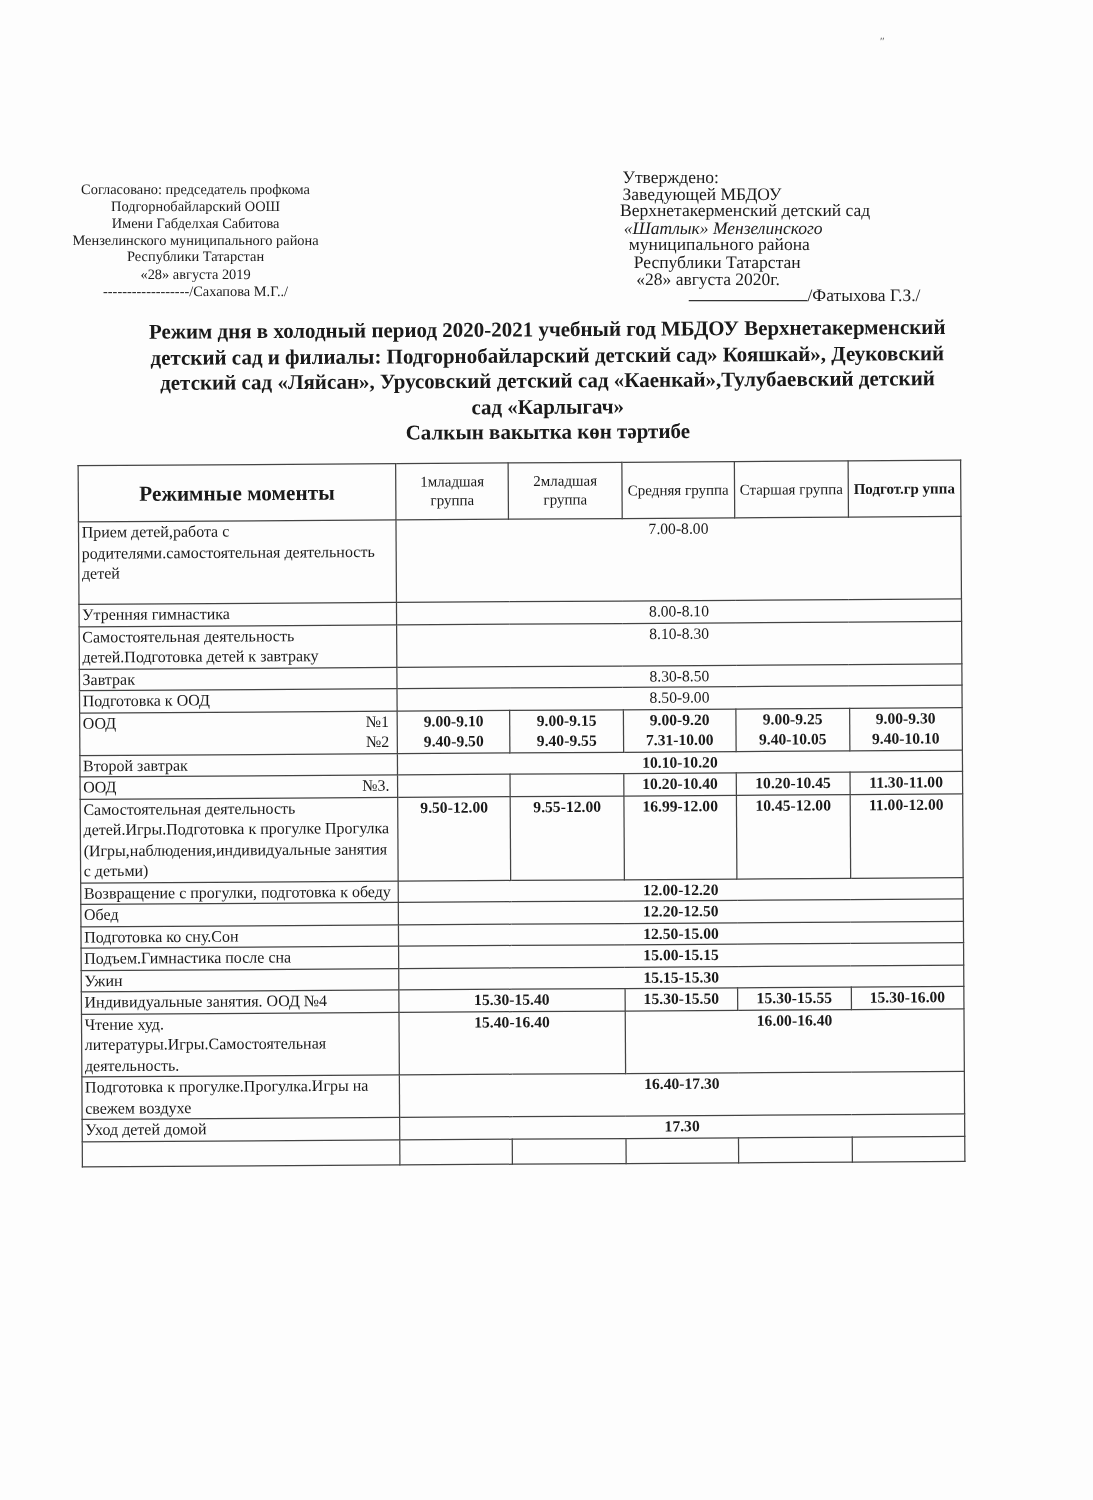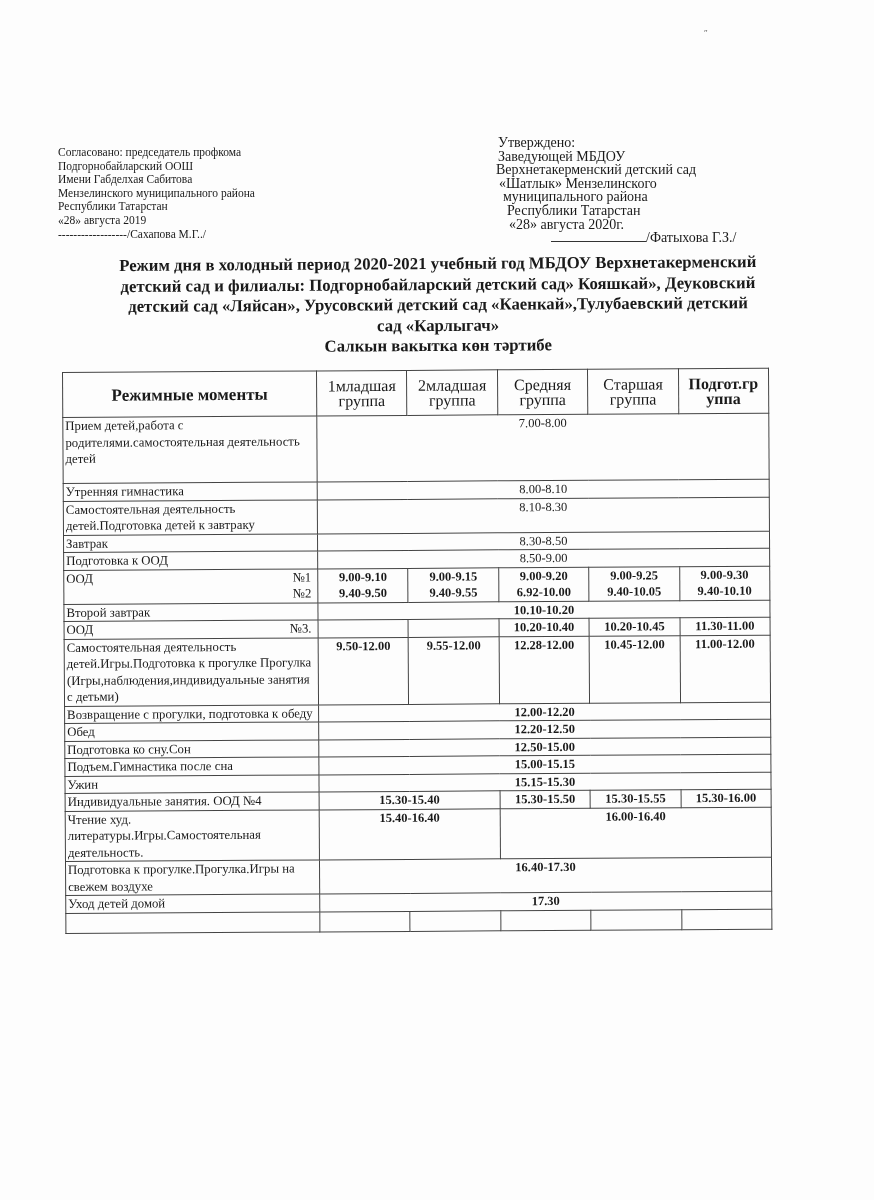--- a/index.html
+++ b/index.html
@@ -1,35 +1,35 @@
 <!DOCTYPE html>
 <html><head>
 <meta charset="utf-8">
 <style>
   html, body { margin:0; padding:0; background:#fff; }
   body { width:874px; height:1200px; position:relative; overflow:hidden;
          font-family:"Liberation Serif", "DejaVu Serif", serif; color:#1a1a1a; }
   .page { position:absolute; inset:0; background:#fdfdfd; }
   .corner-mark { position:absolute; left:704px; top:28px; font-size:9px; color:#555; }
-  .approval-left { position:absolute; left:58px; top:146px; font-size:11.5px; line-height:13.6px; }
+  .approval-left { position:absolute; left:58px; top:146px; font-size:11.5px; line-height:13.6px;text-align:center; }
   .approval-right { position:absolute; left:493px; top:136px; font-size:14px; line-height:13.6px; }
   .approval-right div { white-space:nowrap; }
   .ar-1 { padding-left:5px; } .ar-2 { padding-left:3px;font-family:Liberation Serif, serif; }
-  .ar-4 { padding-left:6px; } .ar-5 { padding-left:10px; } .ar-6 { padding-left:14px; }
+  .ar-4 { padding-left:6px;font-style:italic; } .ar-5 { padding-left:10px; } .ar-6 { padding-left:14px; }
   .ar-7 { padding-left:16px;font-family:Liberation Serif, serif; } .ar-8 { padding-left:72px; }
   .underline-sig { display:inline-block; border-bottom:1px solid #333; width:95px; margin-left:-14px; }
   .title { position:absolute; left:62px; top:254px; width:752px; text-align:center;
            font-weight:bold; font-size:16.8px; line-height:20.5px; transform:rotate(-0.35deg); }
   .title .sub { display:block; }
   table.sched { position:absolute; left:62px; top:372px; width:707px; border-collapse:collapse;
                 font-size:12.8px; transform:rotate(-0.35deg); transform-origin:left top; }
   table.sched td, table.sched th { border:1px solid #444; padding:0 2px; vertical-align:top; }
   table.sched th { font-weight:normal; text-align:center; line-height:15px; height:44px; vertical-align:middle; }
   table.sched th.moments { font-weight:bold; font-size:17px; width:245px; }
-  table.sched th.grp { font-size:16px; width:84px; }
+  table.sched th.grp { font-size:12px; width:84px; }
   table.sched th.grp-b { font-weight:bold;margin-top:24px; }
   td.label { text-align:left; line-height:16.5px; }
   td.t { text-align:center; font-weight:bold; font-size:12.5px; line-height:16px; }
   td.t.norm { font-weight:normal; }
   .ood-row { display:flex; justify-content:space-between; padding-right:4px; }
   .right { text-align:right; padding-right:4px; }
 </style>
 </head>
 <body>
 
@@ -109,21 +109,21 @@
       <td class="t">
             <div>9.00-9.10</div>
             <div>9.40-9.50</div>
           </td>
       <td class="t">
             <div>9.00-9.15</div>
             <div>9.40-9.55</div>
           </td>
       <td class="t">
             <div>9.00-9.20</div>
-            <div>6.92-10.00</div>
+            <div>7.31-10.00</div>
           </td>
       <td class="t">
             <div>9.00-9.25</div>
             <div>9.40-10.05</div>
           </td>
       <td class="t">
             <div>9.00-9.30</div>
             <div>9.40-10.10</div>
           </td>
     </tr>
@@ -144,21 +144,21 @@
       <td class="t"></td>
       <td class="t">10.20-10.40</td>
       <td class="t">10.20-10.45</td>
       <td class="t">11.30-11.00</td>
     </tr>
 
     <tr>
       <td class="label">Самостоятельная деятельность детей.Игры.Подготовка к прогулке Прогулка (Игры,наблюдения,индивидуальные занятия с детьми)</td>
       <td class="t">9.50-12.00</td>
       <td class="t">9.55-12.00</td>
-      <td class="t">12.28-12.00</td>
+      <td class="t">16.99-12.00</td>
       <td class="t">10.45-12.00</td>
       <td class="t">11.00-12.00</td>
     </tr>
 
     <tr>
       <td class="label">Возвращение с прогулки, подготовка к обеду</td>
       <td class="t" colspan="5">12.00-12.20</td>
     </tr>
     <tr>
       <td class="label">Обед</td>

